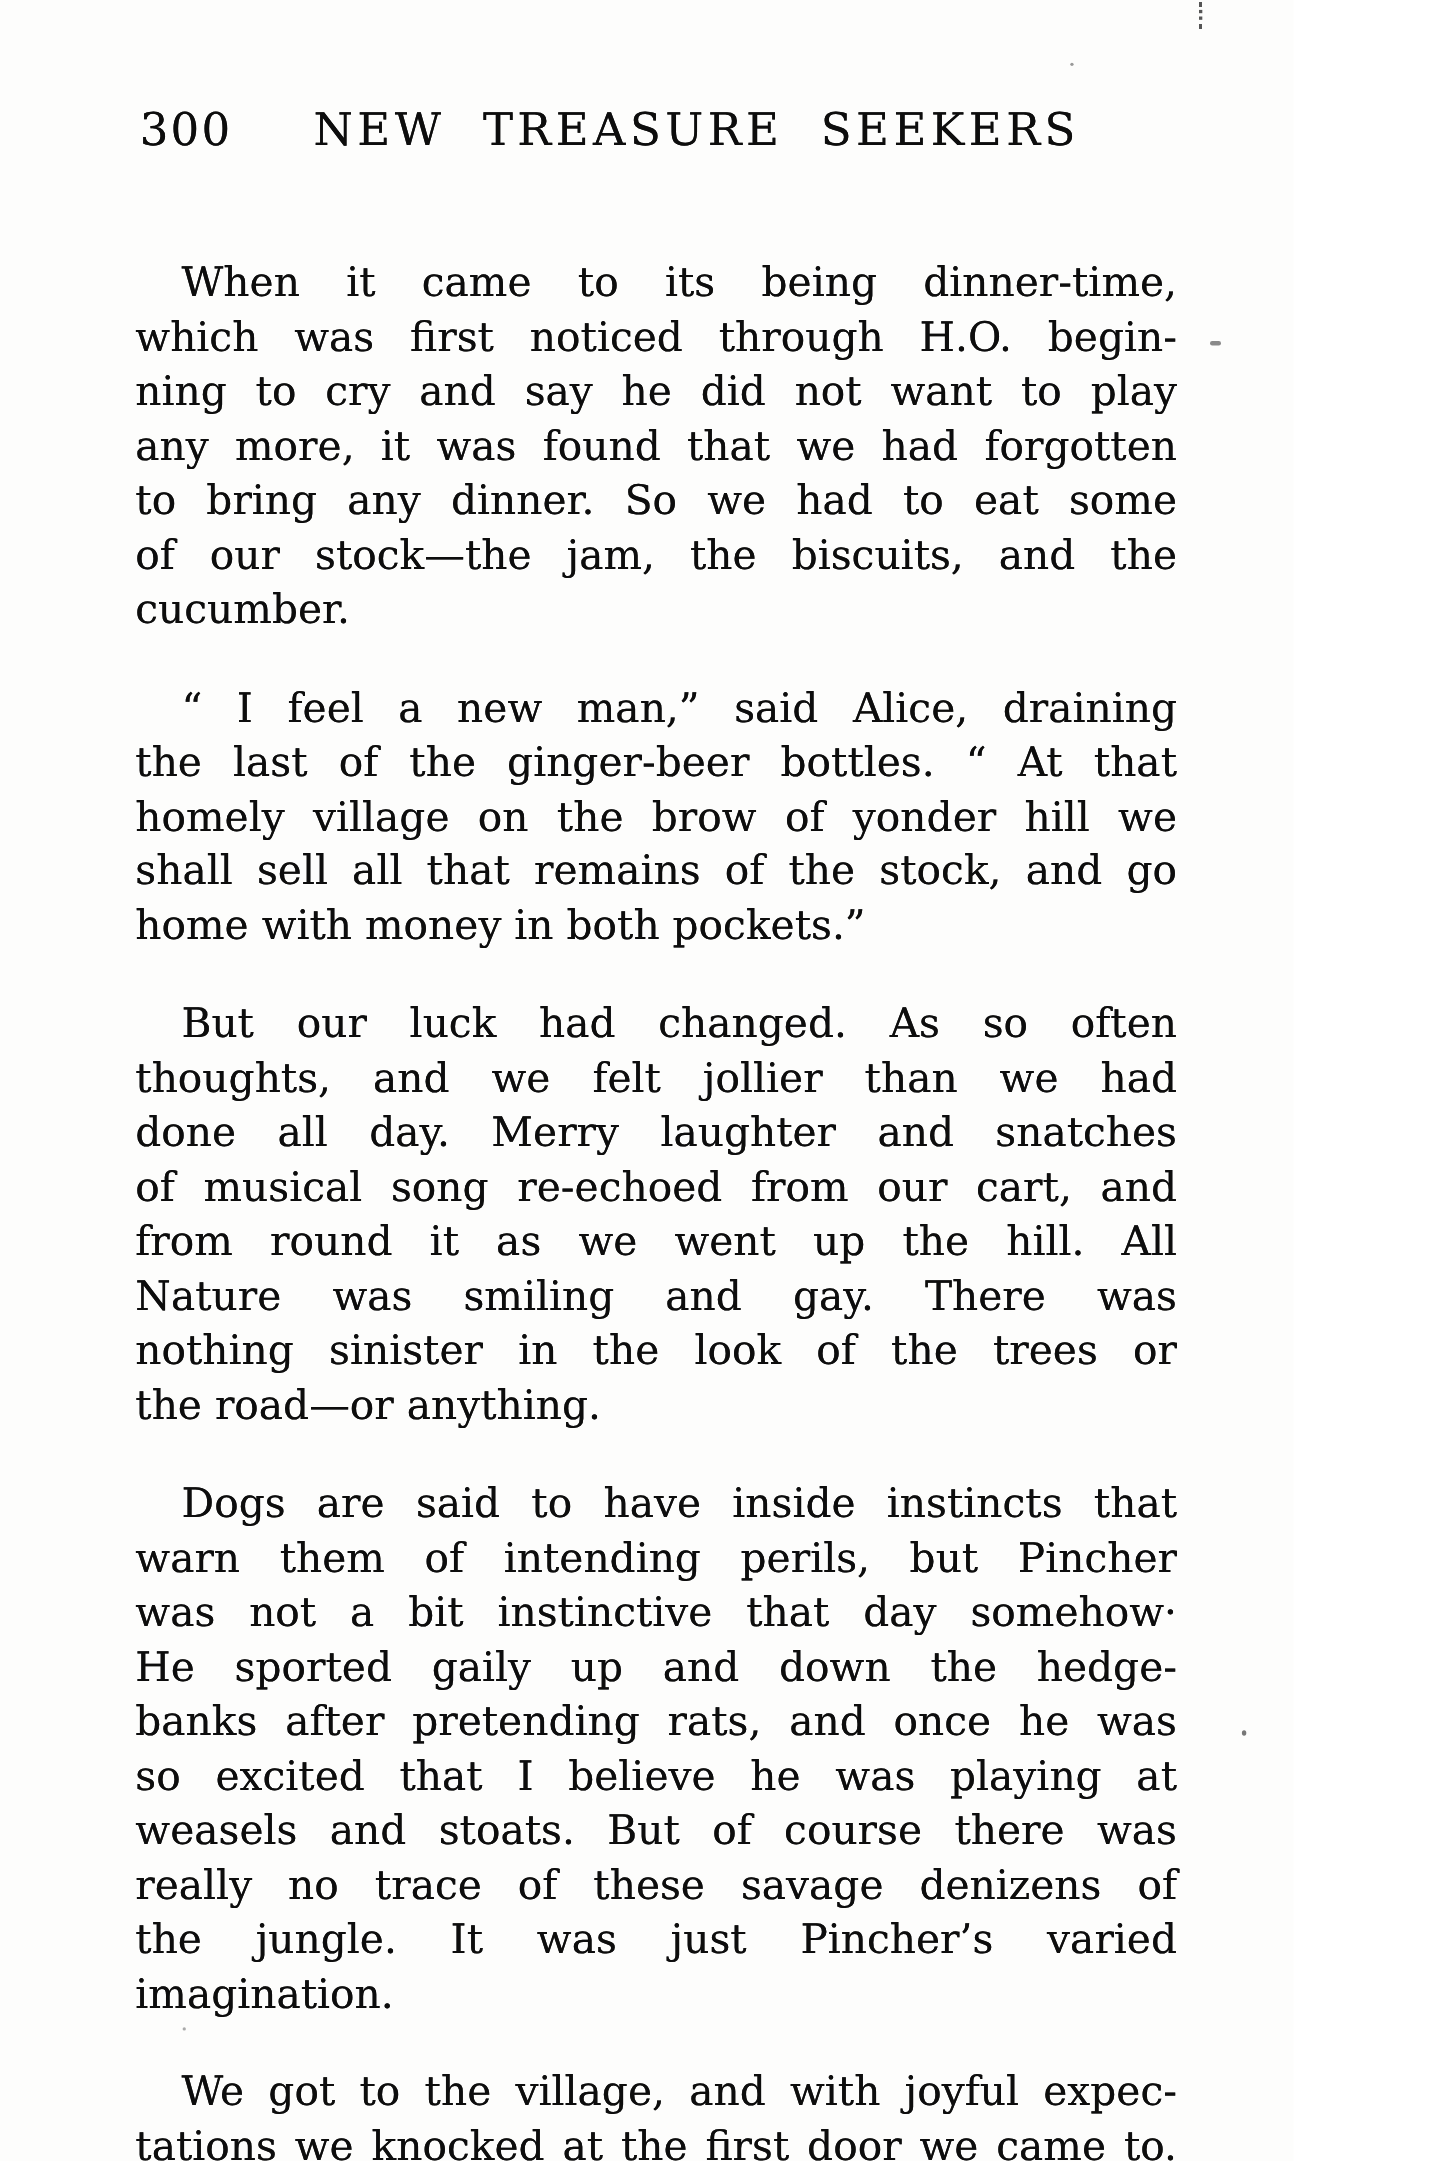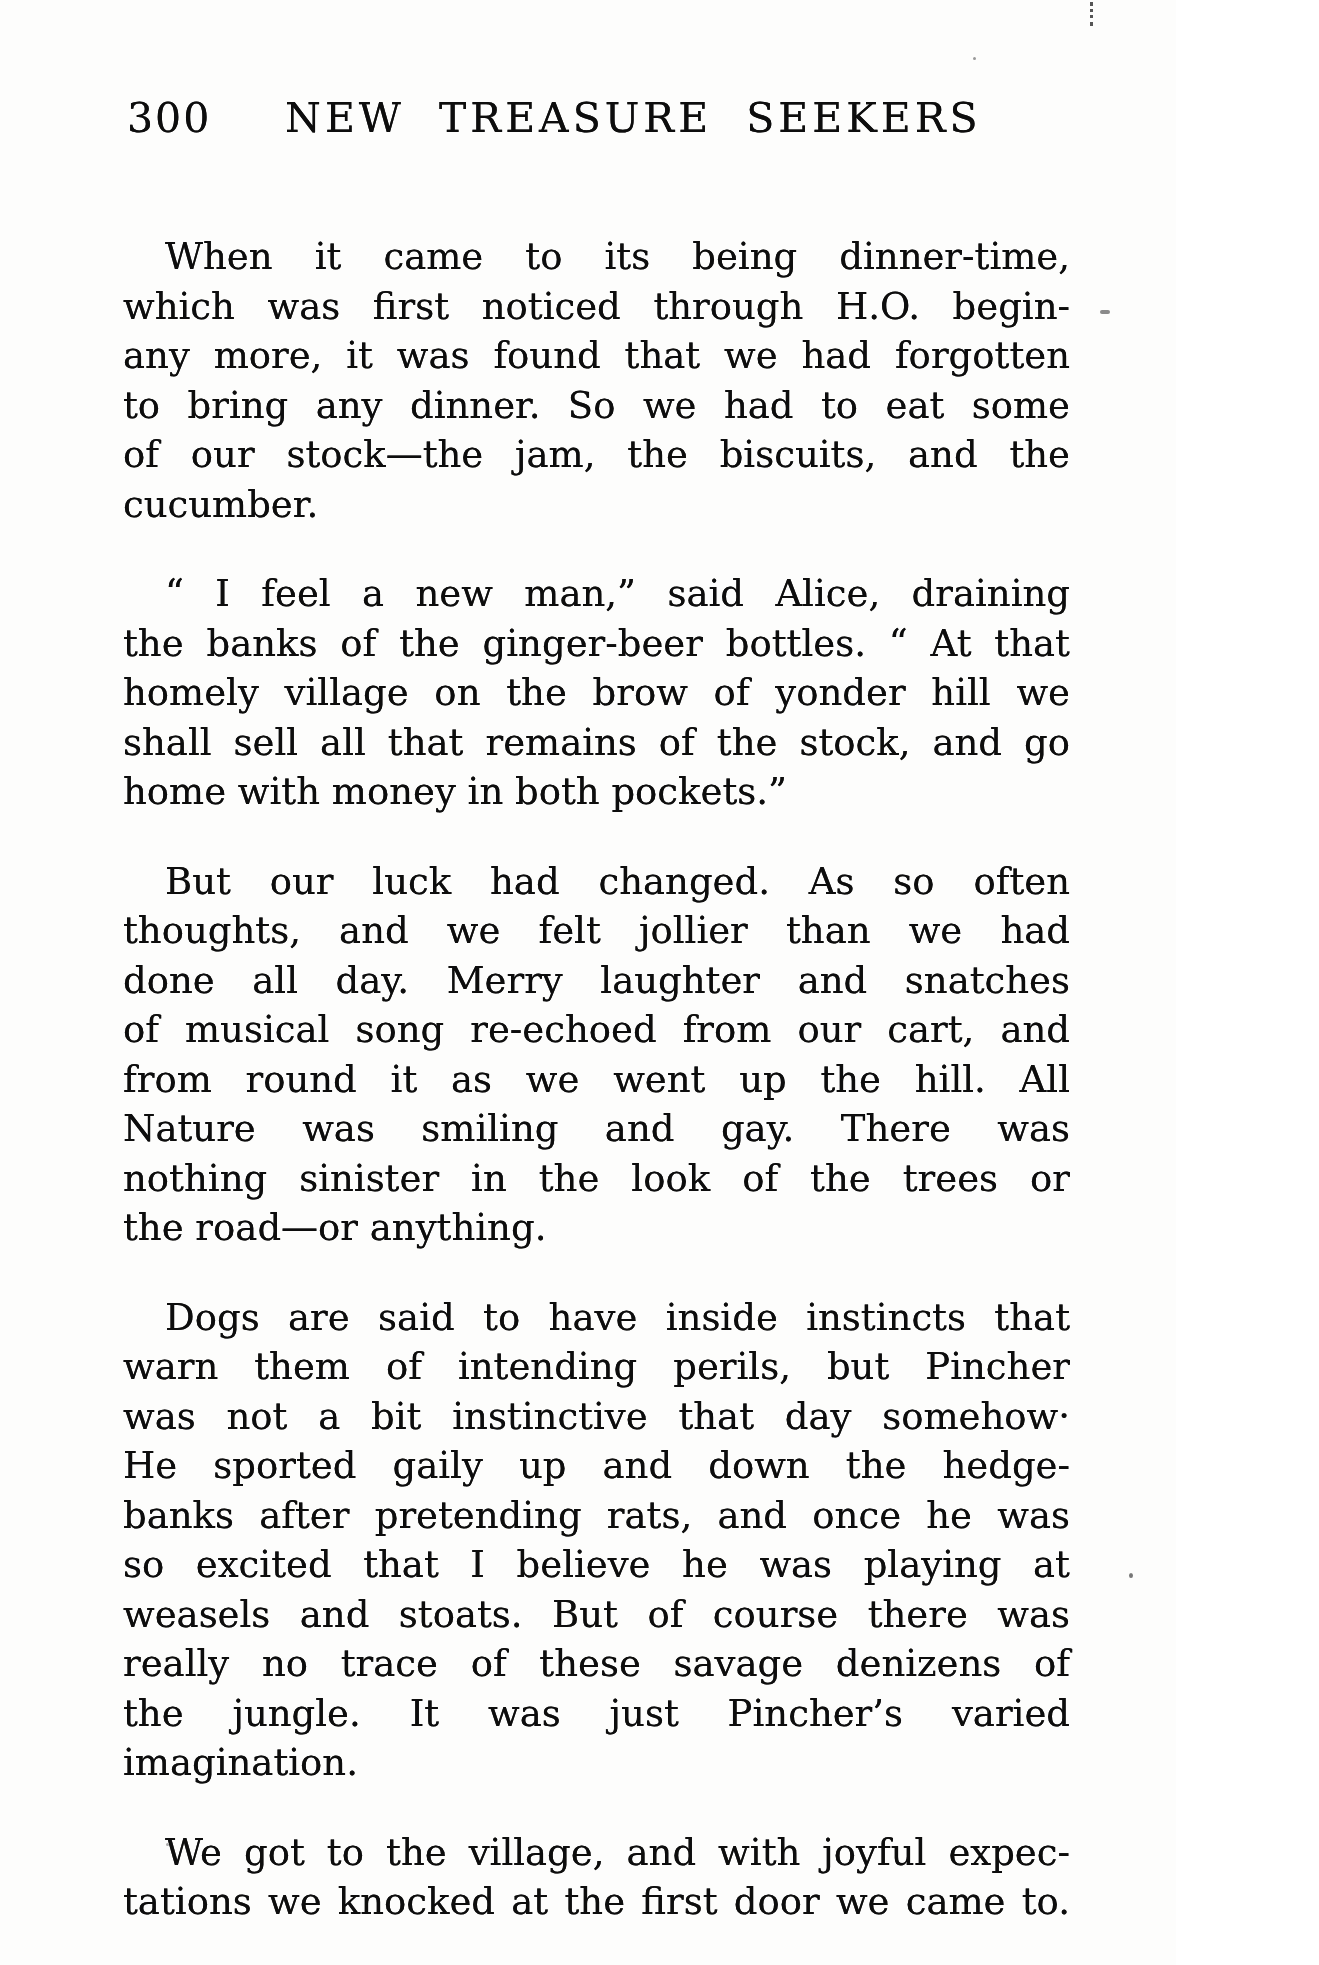--- a/index.html
+++ b/index.html
@@ -57,29 +57,30 @@
   <div class="header">
     <span class="pagenum">300</span>
     <span class="runtitle">NEW TREASURE SEEKERS</span>
   </div>
 
   <div class="bodytext">
 
     <p class="para">
       <span class="line indent">When it came to its being dinner-time,</span>
       <span class="line">which was first noticed through H.O. begin-</span>
+      <span class="line">ning to cry and say he did not want to play</span>
       <span class="line">any more, it was found that we had forgotten</span>
       <span class="line">to bring any dinner.  So we had to eat some</span>
       <span class="line">of our stock—the jam, the biscuits, and the</span>
       <span class="line end">cucumber.</span>
     </p>
 
     <p class="para">
       <span class="line indent">“ I feel a new man,” said Alice, draining</span>
-      <span class="line">the banks of the ginger-beer bottles.  “ At that</span>
+      <span class="line">the last of the ginger-beer bottles.  “ At that</span>
       <span class="line">homely village on the brow of yonder hill we</span>
       <span class="line">shall sell all that remains of the stock, and go</span>
       <span class="line end">home with money in both pockets.”</span>
     </p>
 
     <p class="para">
       <span class="line indent">But our luck had changed.  As so often</span>
       <span class="line">thoughts, and we felt jollier than we had</span>
       <span class="line">done all day.  Merry laughter and snatches</span>
       <span class="line">of musical song re-echoed from our cart, and</span>

